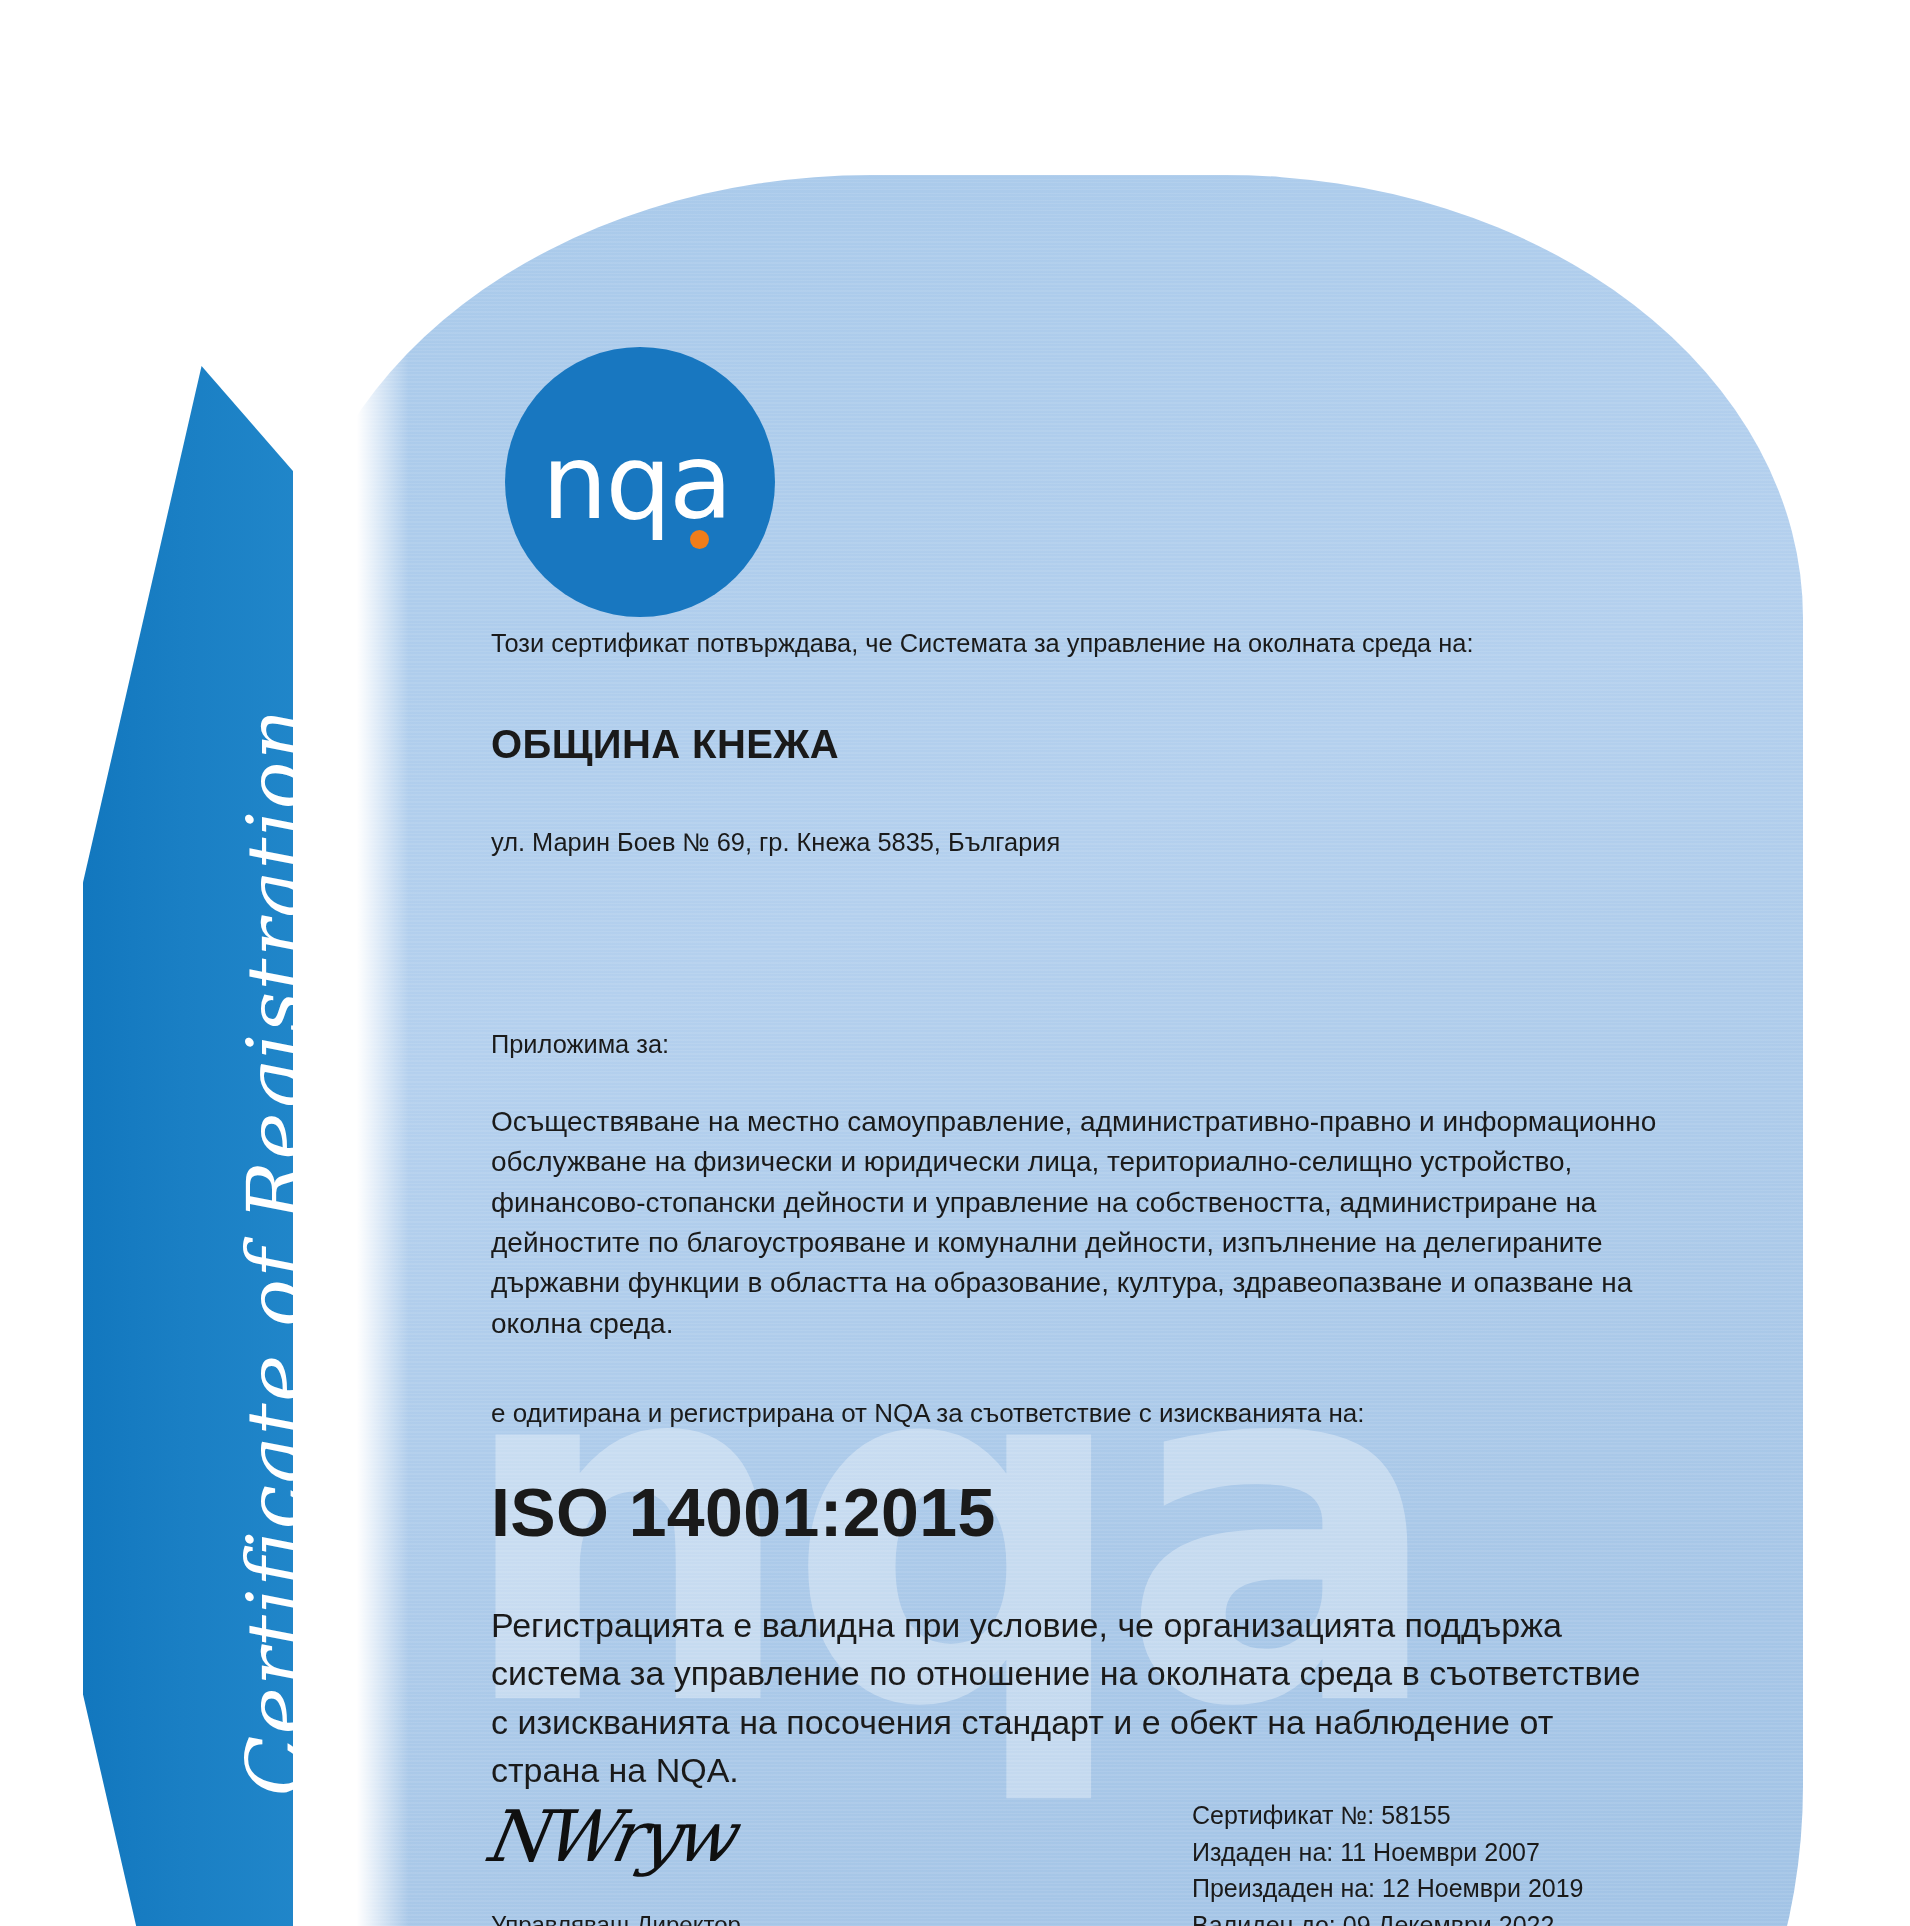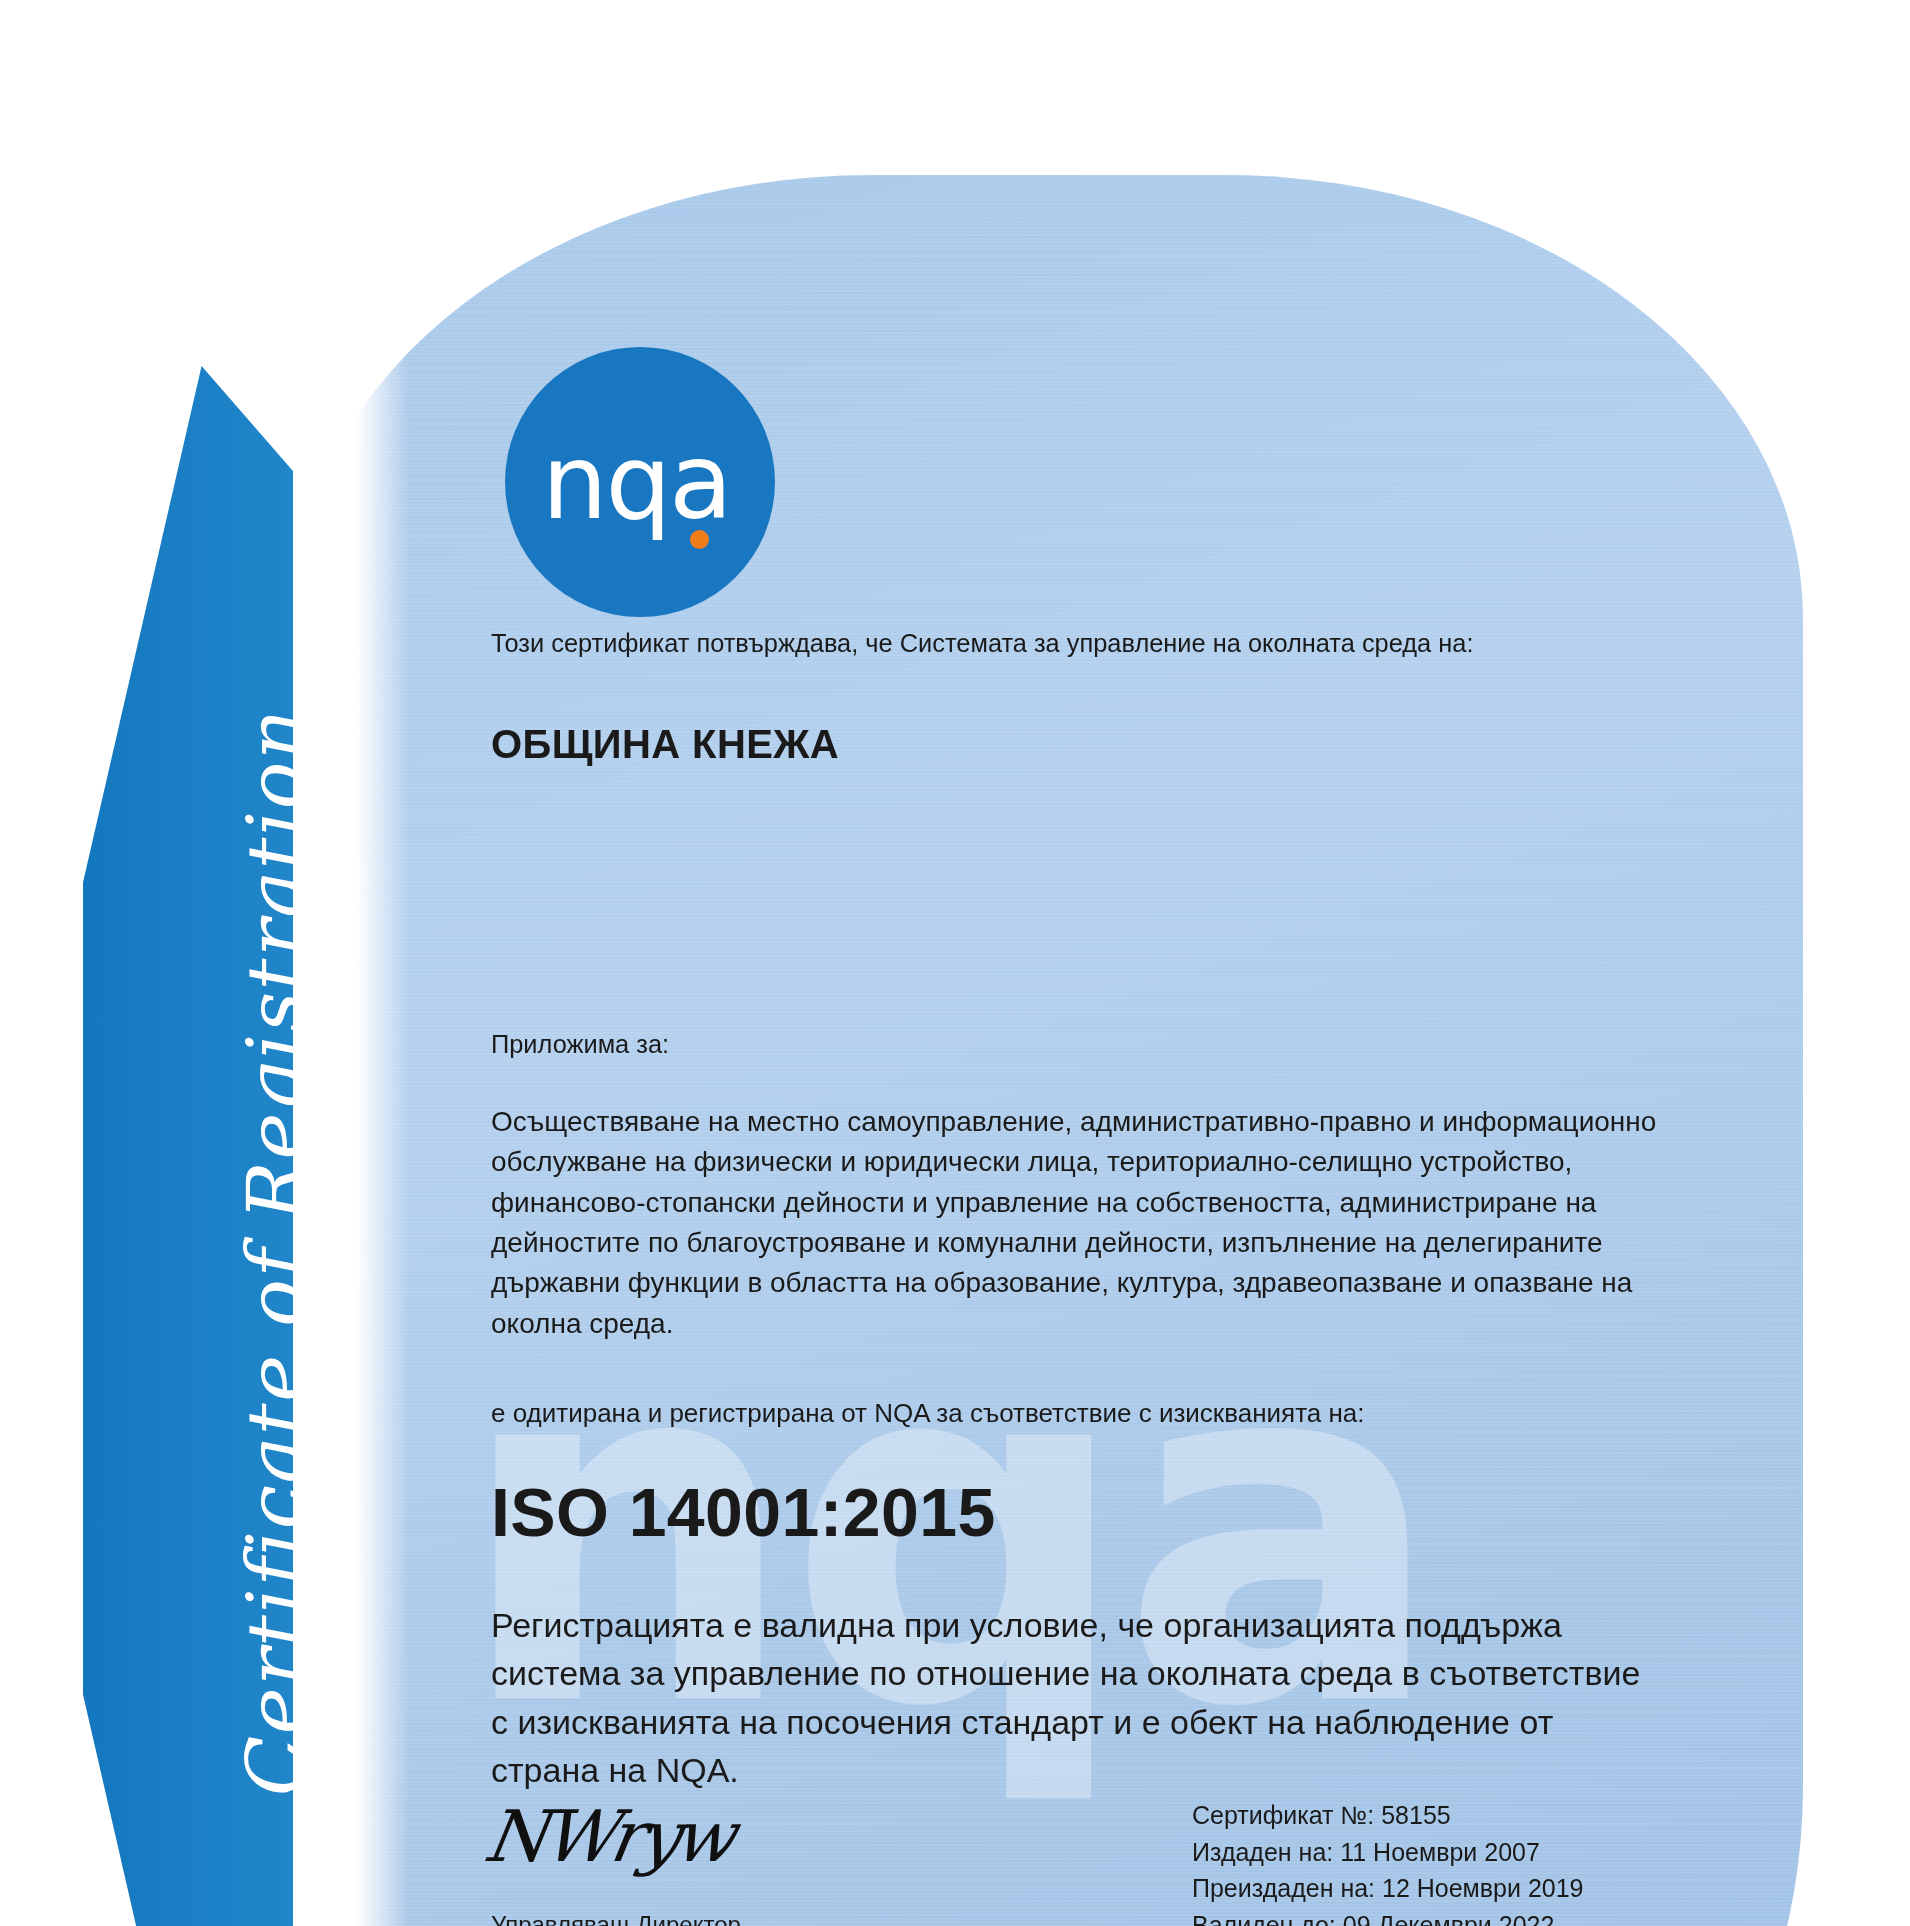--- a/index.html
+++ b/index.html
@@ -233,20 +233,21 @@
 
   <div id="watermark">nqa</div>
 
   <div id="logo">
     <div id="logo-text">nqa</div>
     <div id="logo-dot"></div>
   </div>
 
   <div class="content line-intro">Този сертификат потвърждава, че Системата за управление на околната среда на:</div>
   <div class="content org-name">ОБЩИНА КНЕЖА</div>
+  <div class="content org-address">ул. Марин Боев № 69, гр. Кнежа 5835, България</div>
   <div class="content scope-label">Приложима за:</div>
   <div class="content scope-body">Осъществяване на местно самоуправление, административно-правно и информационно обслужване на физически и юридически лица, териториално-селищно устройство, финансово-стопански дейности и управление на собствеността, администриране на дейностите по благоустрояване и комунални дейности, изпълнение на делегираните държавни функции в областта на образование, култура, здравеопазване и опазване на околна среда.</div>
   <div class="content audited-line">е одитирана и регистрирана от NQA за съответствие с изискванията на:</div>
   <div class="content standard">ISO 14001:2015</div>
   <div class="content validity">Регистрацията е валидна при условие, че организацията поддържа система за управление по отношение на околната среда в съответствие с изискванията на посочения стандарт и е обект на наблюдение от страна на NQA.</div>
 
   <div id="signature-wrap">
     <div id="signature-mark">NWryw</div>
     <div id="signature-title">Управляващ Директор</div>
   </div>

